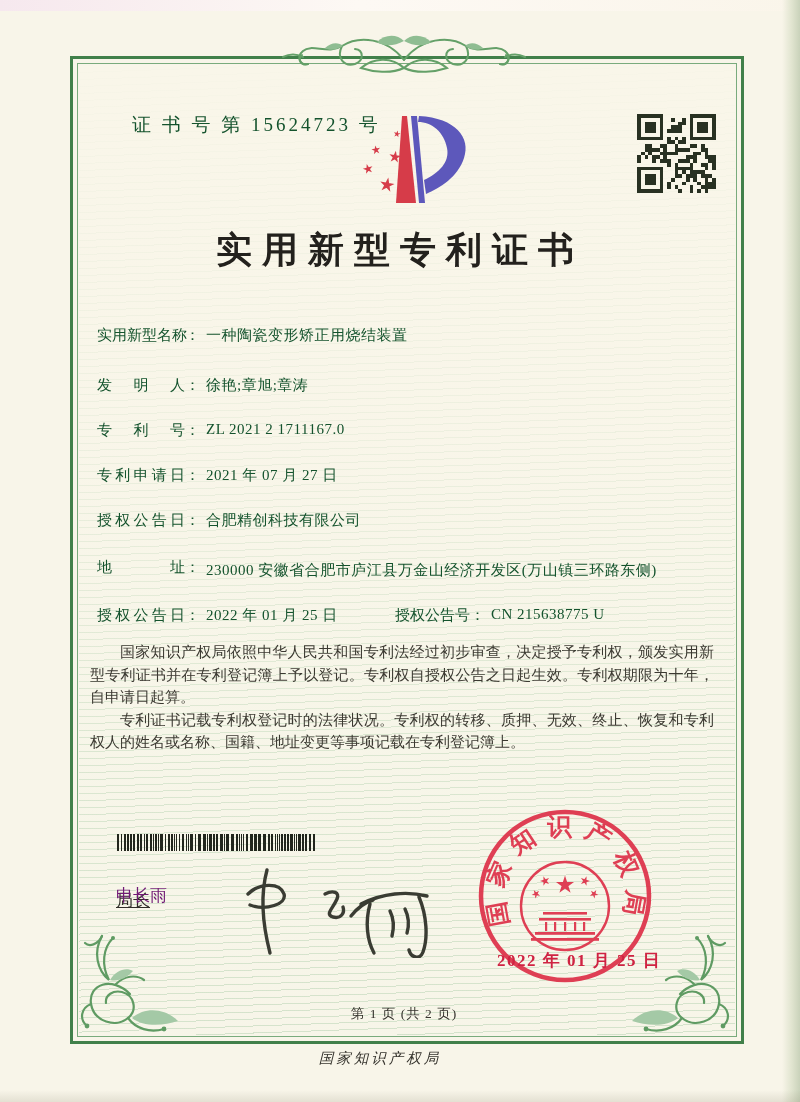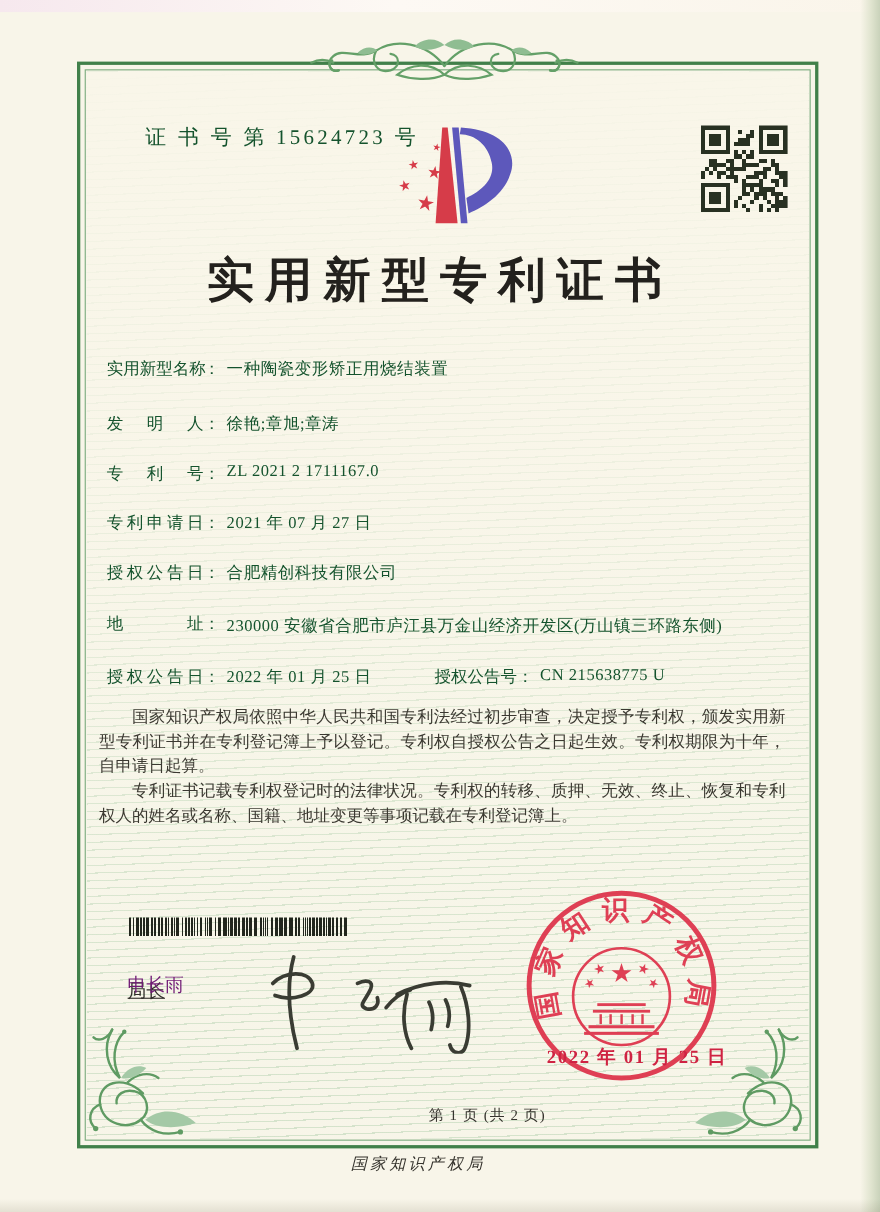--- a/index.html
+++ b/index.html
@@ -20,21 +20,21 @@
   .frame-bg{position:absolute;left:6px;top:6px;right:6px;bottom:6px;
     background:
       linear-gradient(180deg,rgba(249,246,233,0.96) 0%,rgba(249,246,233,0.7) 38%,rgba(244,247,231,0.28) 70%,rgba(240,246,228,0.12) 100%),
       repeating-linear-gradient(178deg,rgba(118,175,123,0.30) 0px,rgba(118,175,123,0.30) 1px,rgba(248,246,233,0) 1px,rgba(248,246,233,0) 7px);}
 
   .orn{position:absolute;}
   .orn svg{display:block;width:100%;height:100%;}
 
   
   .cert-no{position:absolute;left:112px;top:112px;font-size:19px;letter-spacing:3px;color:#14532d;margin-left:20px;}
-  .title{position:absolute;left:0;top:226px;width:800px;text-align:center;font-size:43px;
+  .title{position:absolute;left:0;top:226px;width:800px;text-align:center;font-size:36px;
     letter-spacing:10px;color:#23211d;font-weight:600;}
   .frow{position:absolute;left:97px;font-size:15px;color:#14532d;white-space:nowrap;}
   .flabel{display:inline-block;width:88px;text-align:justify;text-align-last:justify;vertical-align:top;}
   .fcolon{display:inline-block;margin-right:6px;vertical-align:top;}
   .fval{vertical-align:top;letter-spacing:0.5px;}
   .fval-wrap{display:inline-block;width:468px;white-space:normal;line-height:25px;}
   .fright{position:absolute;left:298px;top:0;white-space:nowrap;}
 
   .paras{position:absolute;left:90px;top:641px;width:624px;font-size:15px;line-height:22.5px;
     color:#3b3931;text-align:justify;}
@@ -43,21 +43,21 @@
   .barcode{position:absolute;left:117px;top:834px;width:200px;height:17px;}
   .signer-role{position:absolute;left:116px;top:889px;font-size:17px;color:#2f2d28;font-family:"Liberation Sans","DejaVu Sans",sans-serif;text-decoration:underline;}
   .signer-name{position:absolute;left:116px;top:884px;font-size:17px;color:#701a75;font-family:"Liberation Sans","DejaVu Sans",sans-serif;}
   .sig{position:absolute;left:233px;top:856px;width:200px;height:102px;}
 
   .seal{position:absolute;left:470px;top:806px;width:190px;height:190px;}
   .seal-date{position:absolute;left:497px;top:949px;font-size:17px;font-weight:bold;
     color:#cf2342;letter-spacing:1.5px;white-space:nowrap;}
 
   .page-label{position:absolute;left:70px;top:1005px;width:668px;text-align:center;
-    font-size:13.5px;color:#35332d;letter-spacing:1px;margin-left:39px;}
+    font-size:13.5px;color:#35332d;letter-spacing:1px;}
   .back-note{position:absolute;left:0;top:1049px;width:760px;text-align:center;
     font-size:14.5px;color:#35332d;letter-spacing:3px;font-style:italic;}
 
   .logo{position:absolute;left:340px;top:111px;width:165px;height:100px;}
   .qr{position:absolute;left:637px;top:114px;width:79px;height:79px;}
 </style>
 </head>
 <body>
 
 <div id="page">

